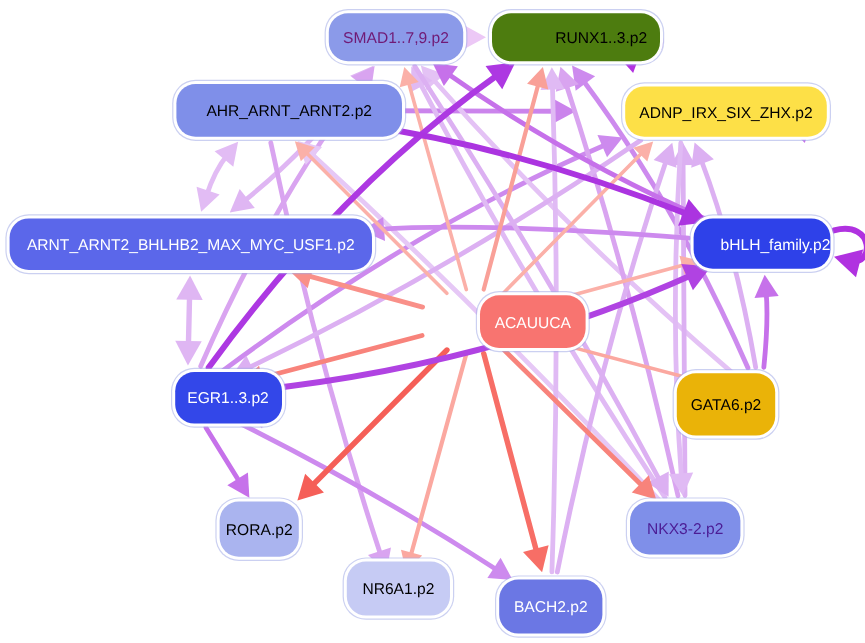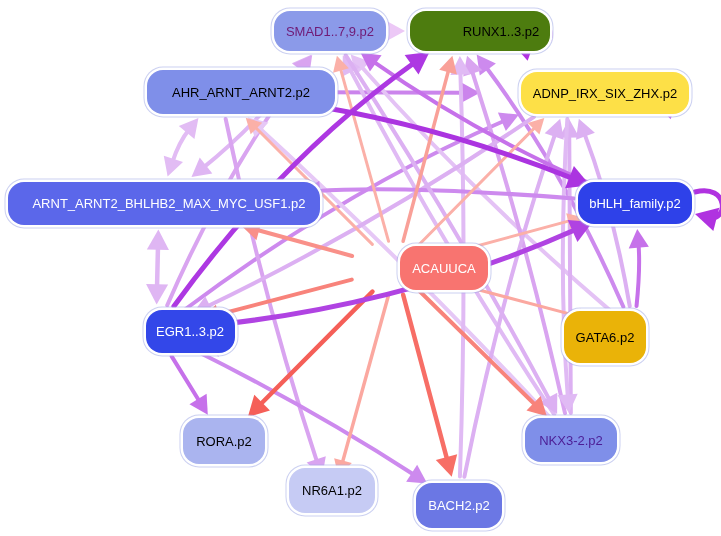--- a/index.html
+++ b/index.html
@@ -215,36 +215,36 @@
     </div>
     <div class="node" style="left: 410px; top: 11px; width: 98px; height: 40px; background: #4d7c0f; color: rgb(0, 0, 0); padding-left: 42px;">
       <span>RUNX1..3.p2</span>
     </div>
     <div class="node" style="left: 147px; top: 70px; width: 188px; height: 44px; background: rgb(127, 143, 233); color: rgb(0, 0, 0);">
       <span>AHR_ARNT_ARNT2.p2</span>
     </div>
     <div class="node" style="left: 485px; top: 72px; width: 168px; height: 42px; background: #fde047; color: rgb(0, 0, 0); margin-left: 36px;">
       <span>ADNP_IRX_SIX_ZHX.p2</span>
     </div>
-    <div class="node" style="left: 8px; top: 181.5px; width: 302px; height: 43px; background: rgb(91, 103, 234); color: rgb(255, 255, 255); padding-left: 10px;">
+    <div class="node" style="left: 8px; top: 181.5px; width: 302px; height: 43px; background: rgb(91, 103, 234); color: rgb(255, 255, 255);">
       <span>ARNT_ARNT2_BHLHB2_MAX_MYC_USF1.p2</span>
     </div>
-    <div class="node" style="left: 578px; top: 182px; width: 114px; height: 42px; background: rgb(46, 65, 233); color: rgb(255, 255, 255);">
+    <div class="node" style="left: 578px; top: 182px; width: 114px; height: 42px; background: rgb(46, 65, 233); color: rgb(255, 255, 255); justify-content: flex-end;">
       <span>bHLH_family.p2</span>
     </div>
     <div class="node" style="left: 352px; top: 246px; width: 88px; height: 44px; background: rgb(248, 116, 112); color: rgb(255, 255, 255); margin-left: 48px;">
       <span>ACAUUCA</span>
     </div>
     <div class="node" style="left: 111.5px; top: 309.5px; width: 89px; height: 43px; background: rgb(51, 71, 233); color: rgb(255, 255, 255); margin-left: 34px;">
       <span>EGR1..3.p2</span>
     </div>
     <div class="node" style="left: 564px; top: 311px; width: 82px; height: 52px; background: #eab308; color: rgb(0, 0, 0);">
       <span>GATA6.p2</span>
     </div>
-    <div class="node" style="left: 183px; top: 418px; width: 82px; height: 46px; background: rgb(170, 180, 239); color: rgb(0, 0, 0);">
+    <div class="node" style="left: 183px; top: 418px; width: 66px; height: 46px; background: rgb(170, 180, 239); color: rgb(0, 0, 0);">
       <span>RORA.p2</span>
     </div>
     <div class="node" style="left: 525px; top: 418px; width: 92px; height: 44px; background: rgb(127, 143, 233); color: #4c1d95;">
       <span>NKX3-2.p2</span>
     </div>
     <div class="node" style="left: 289px; top: 468px; width: 86px; height: 45px; background: rgb(198, 203, 244); color: rgb(0, 0, 0);">
       <span>NR6A1.p2</span>
     </div>
     <div class="node" style="left: 416px; top: 483px; width: 86px; height: 45px; background: rgb(107, 119, 228); color: #ffffff;">
       <span>BACH2.p2</span>

